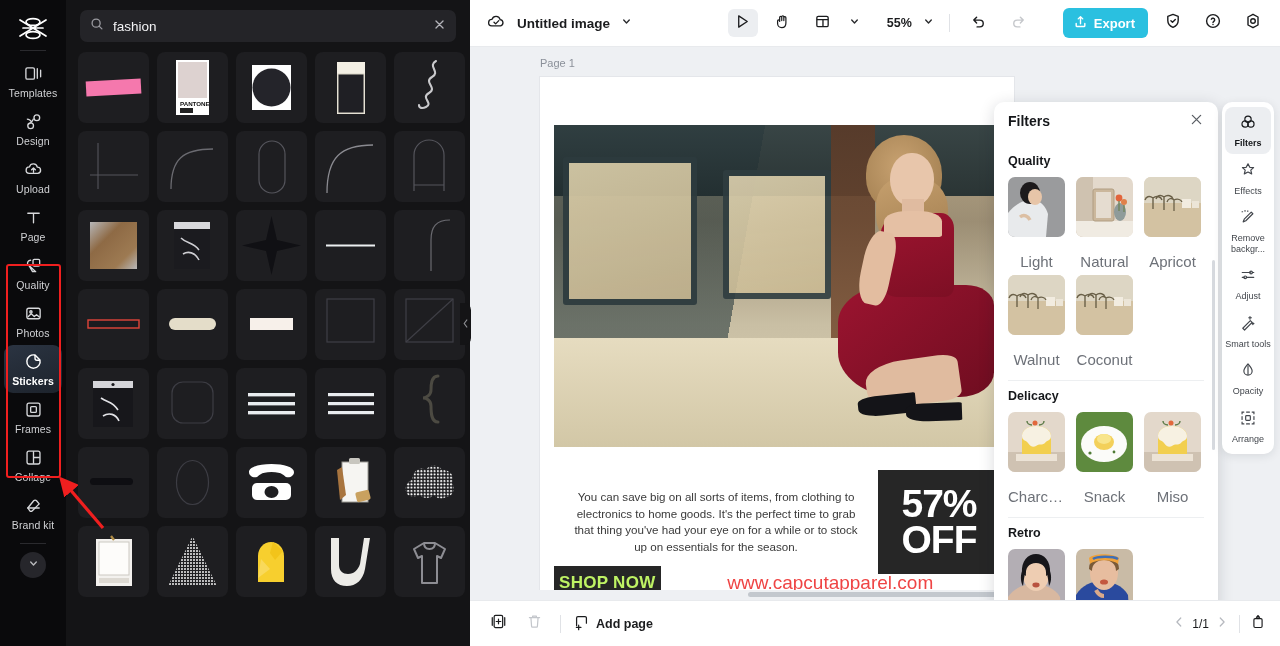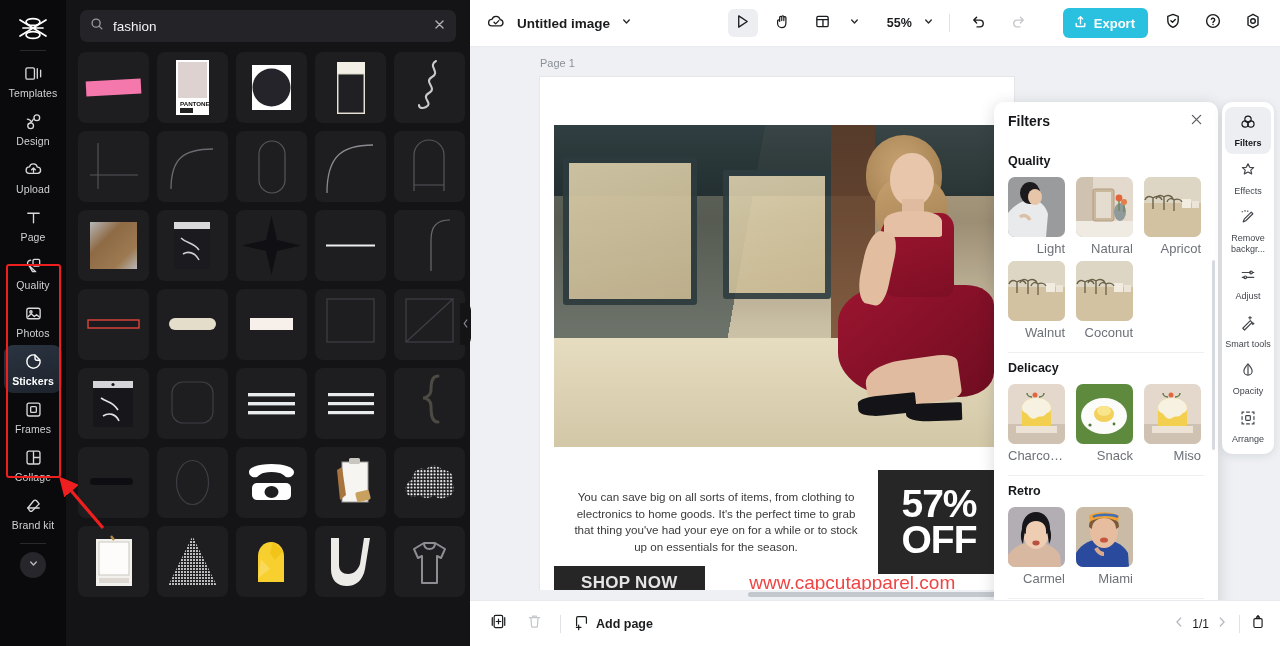--- a/index.html
+++ b/index.html
@@ -155,37 +155,37 @@
 
   .band { position: absolute; left: 14px; top: 393px; width: 446px; height: 104px; background: #262626; display: flex; }
   .band-txt {
     flex: 1; background: #fff; padding: 12px 14px; display: flex; align-items: center;
     justify-content: center; text-align: center; color: #3a3a3a; font-size: 11.6px; line-height: 16.5px;
   }
   .band-off { width: 122px; color: #fff; display: flex; flex-direction: column; align-items: center; justify-content: center; font-weight: bold; line-height: 0.92; }
   .band-off .p1 { font-size: 39px; letter-spacing: -1px; }
   .band-off .p2 { font-size: 39px; letter-spacing: -1px; }
   .cta-row { position: absolute; left: 14px; top: 487px; width: 446px; height: 38px; display: flex; align-items: center; }
-  .shop-now { background: #262626; color: #e5e5e5; font-size: 17px; font-weight: bold; padding: 7px 27px; letter-spacing: .3px; }
+  .shop-now { background: #262626; color: #bef264; font-size: 17px; font-weight: bold; padding: 7px 5px; letter-spacing: .3px; }
   .site-url { flex: 1; text-align: center; font-size: 19px; color: #ef4444; }
 
   
   .filters {
     position: absolute; right: 62px; top: 55px; width: 224px; height: 542px;
     background: #fff; border-radius: 10px; box-shadow: 0 3px 16px rgba(20,25,35,.16);
     z-index: 8; display: flex; flex-direction: column; overflow: hidden;
   }
   .filters-head { height: 38px; display: flex; align-items: center; justify-content: space-between; padding: 0 14px; flex: 0 0 38px;}
   .filters-head h3 { font-size: 14px; color: #15171a; font-weight: bold; }
   .filters-body { flex: 1; overflow: hidden; padding: 6px 0 0 14px; position: relative; }
   .fsec-title { font-size: 12.5px; font-weight: bold; color: #15171a; margin: 8px 0 9px; }
   .fgrid { display: grid; grid-template-columns: repeat(3, 57px); gap: 5px 11px; }
   .fitem { width: 57px; cursor: pointer; }
   .fthumb { width: 57px; height: 60px; border-radius: 7px; overflow: hidden; position: relative; }
-  .fname { font-size: 13px; color: #6d7178; text-align: right; margin-top: 4px; white-space: nowrap; overflow: hidden; text-overflow: ellipsis; }
+  .fname { font-size: 15px; color: #6d7178; text-align: center; margin-top: 16px; white-space: nowrap; overflow: hidden; text-overflow: ellipsis; }
   .fdiv { height: 1px; background: #edeff1; margin: 12px 14px 0 0; }
   .fscroll { position: absolute; right: 3px; top: 120px; width: 3px; height: 190px; background: #d6d9de; border-radius: 2px; }
 
   
   .rrail {
     position: absolute; right: 6px; top: 55px; width: 52px; background: #fff;
     border-radius: 10px; box-shadow: 0 2px 10px rgba(20,25,35,.1); z-index: 9;
     padding: 5px 0; display: flex; flex-direction: column; align-items: center; gap: 1px;
   }
   .rr-item { width: 46px; padding: 6px 0 5px; border-radius: 8px; display: flex; flex-direction: column; align-items: center; gap: 3px; cursor: pointer; }

